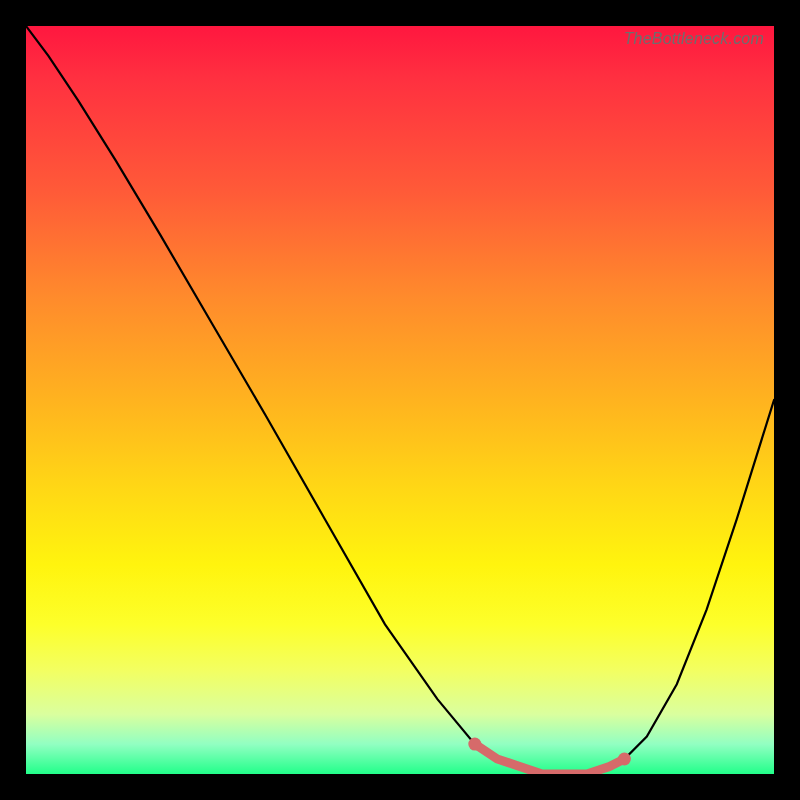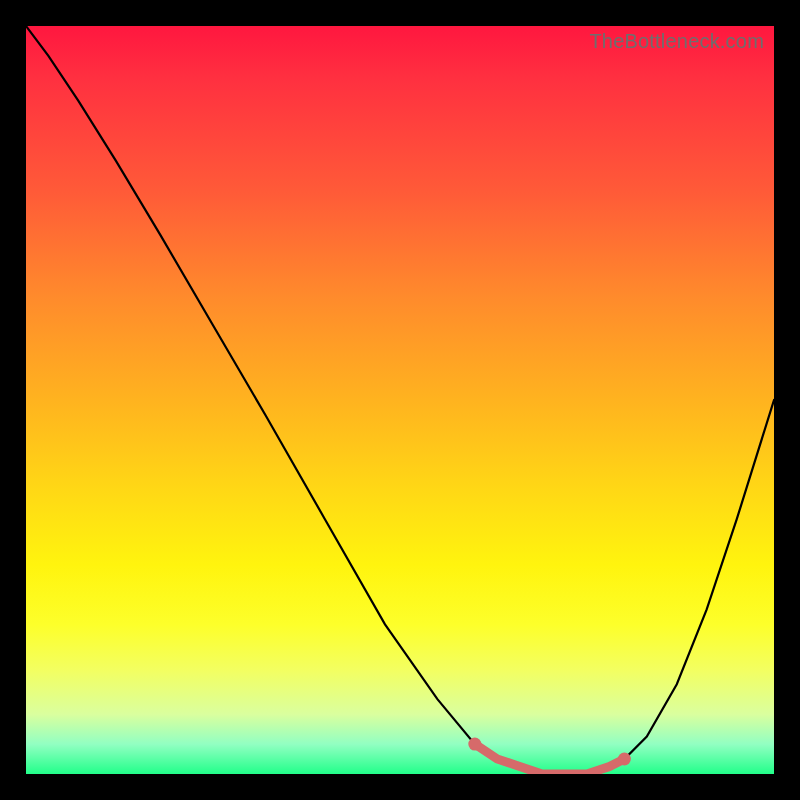--- a/index.html
+++ b/index.html
@@ -36,23 +36,24 @@
       #daff9e 92%,
       #92ffc2 96%,
       #22ff8a 100%
     );
   }
   .watermark {
     position: absolute;
     top: 4px;
     right: 10px;
     font-family: Arial, Helvetica, sans-serif;
-    font-size: 20px;
+    font-size: 16px;
     color: #6e6e6e;
     letter-spacing: 0.2px;
+    font-style: italic;
   }
   svg.overlay {
     position: absolute;
     left: 0;
     top: 0;
     width: 748px;
     height: 748px;
   }
 </style>
 </head>

